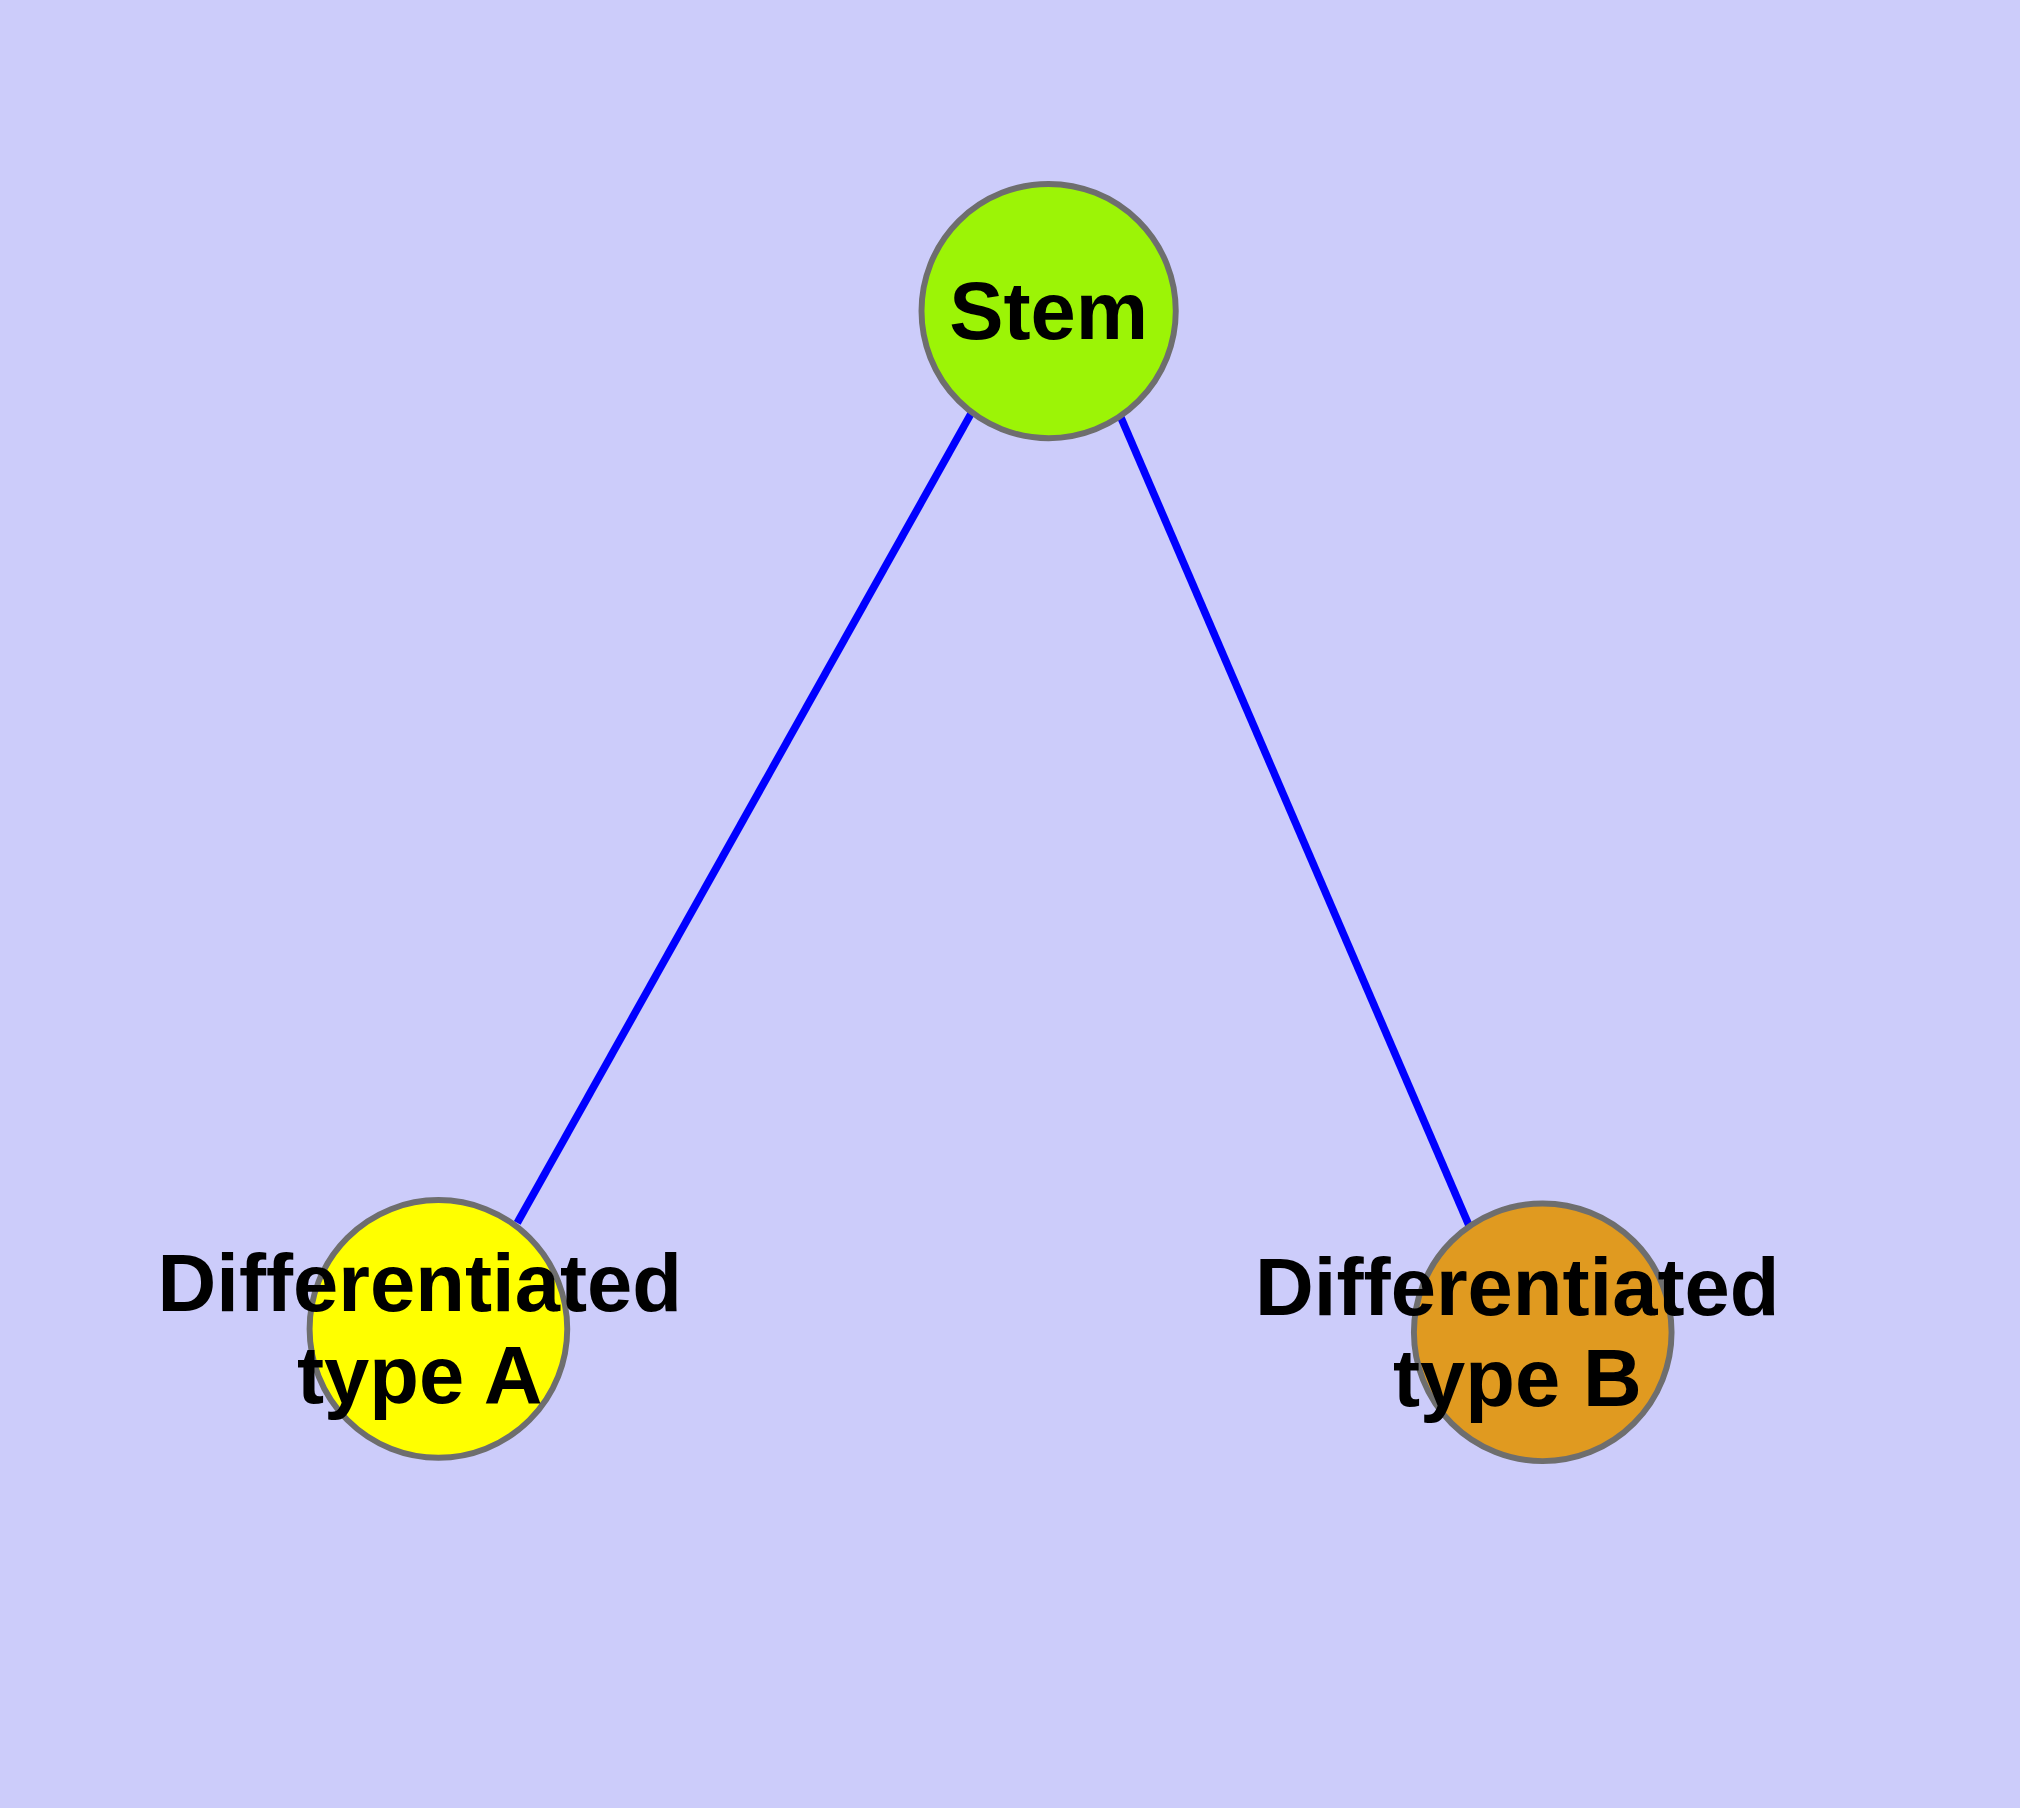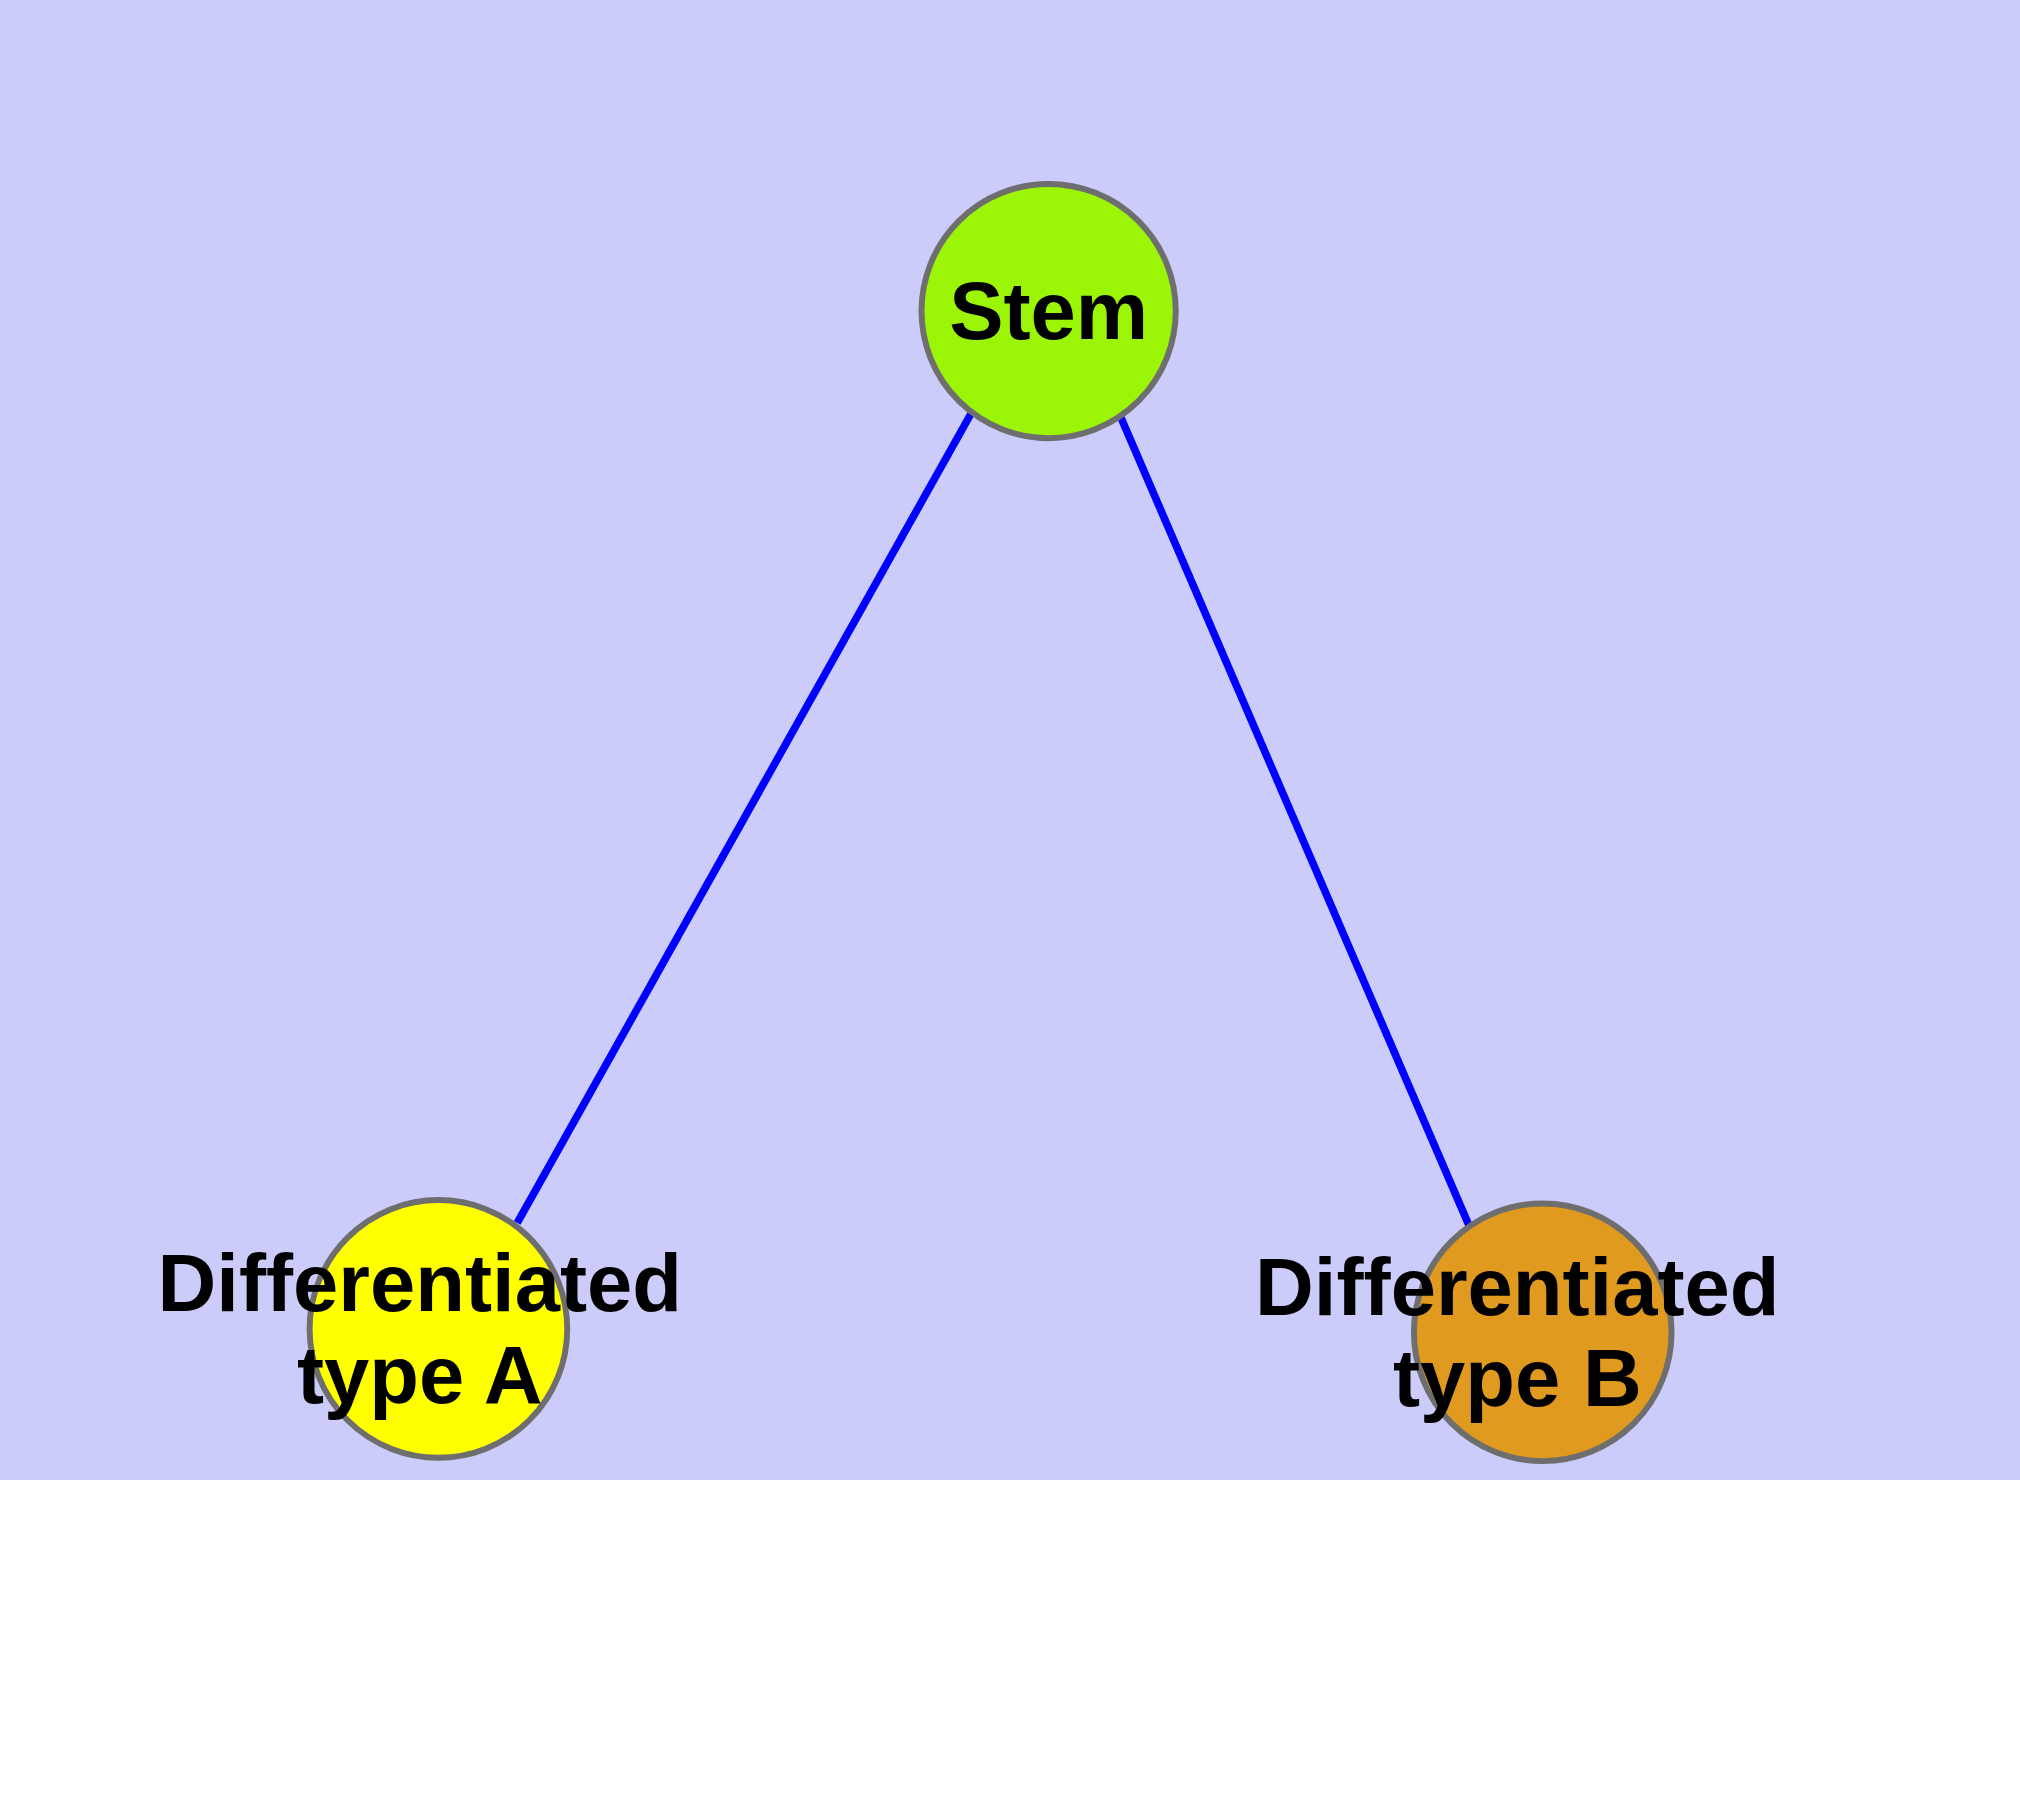--- a/index.html
+++ b/index.html
@@ -3,21 +3,21 @@
 <meta charset="utf-8">
 <style>
   html, body {
     margin: 0;
     padding: 0;
     background: #ffffff;
   }
   #canvas {
     position: relative;
     width: 2021px;
-    height: 1480px;
+    height: 1808px;
     overflow: hidden;
     background: #ccccfa;
     font-family: "Liberation Sans", "DejaVu Sans", sans-serif;
   }
   #graph-svg {
     position: absolute;
     left: 0;
     top: 0;
     width: 2021px;
     height: 1812px;

